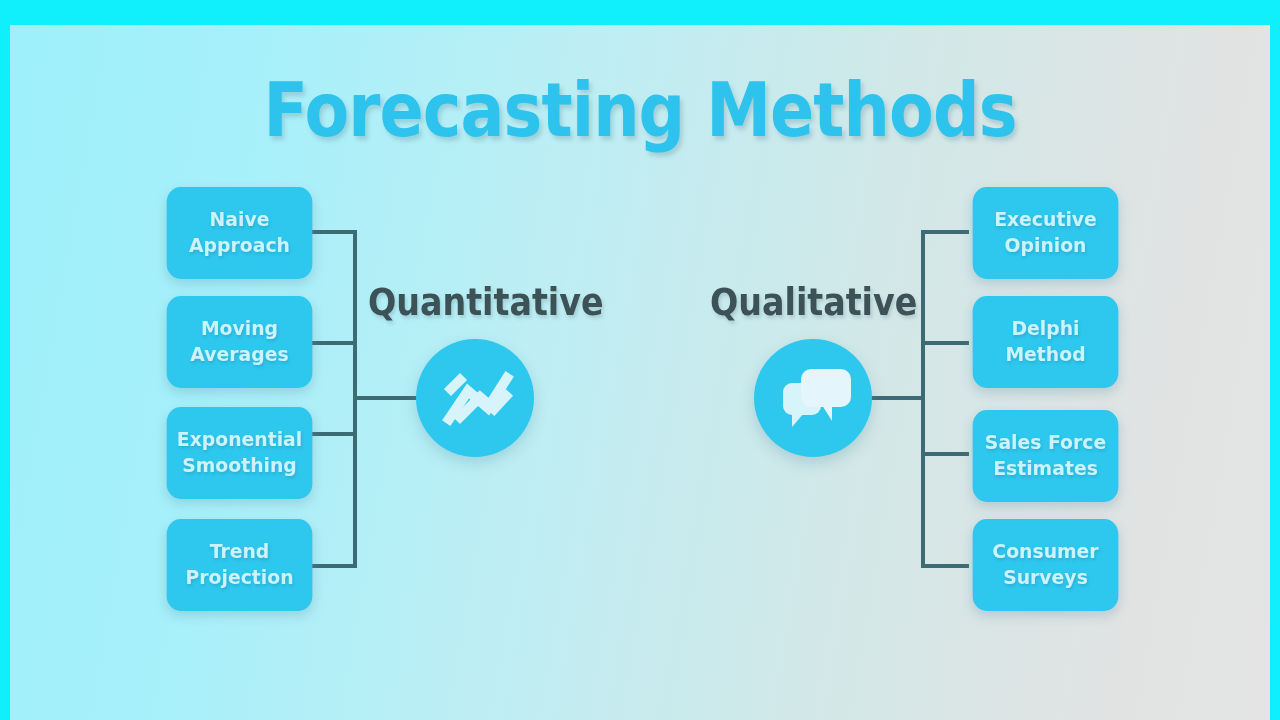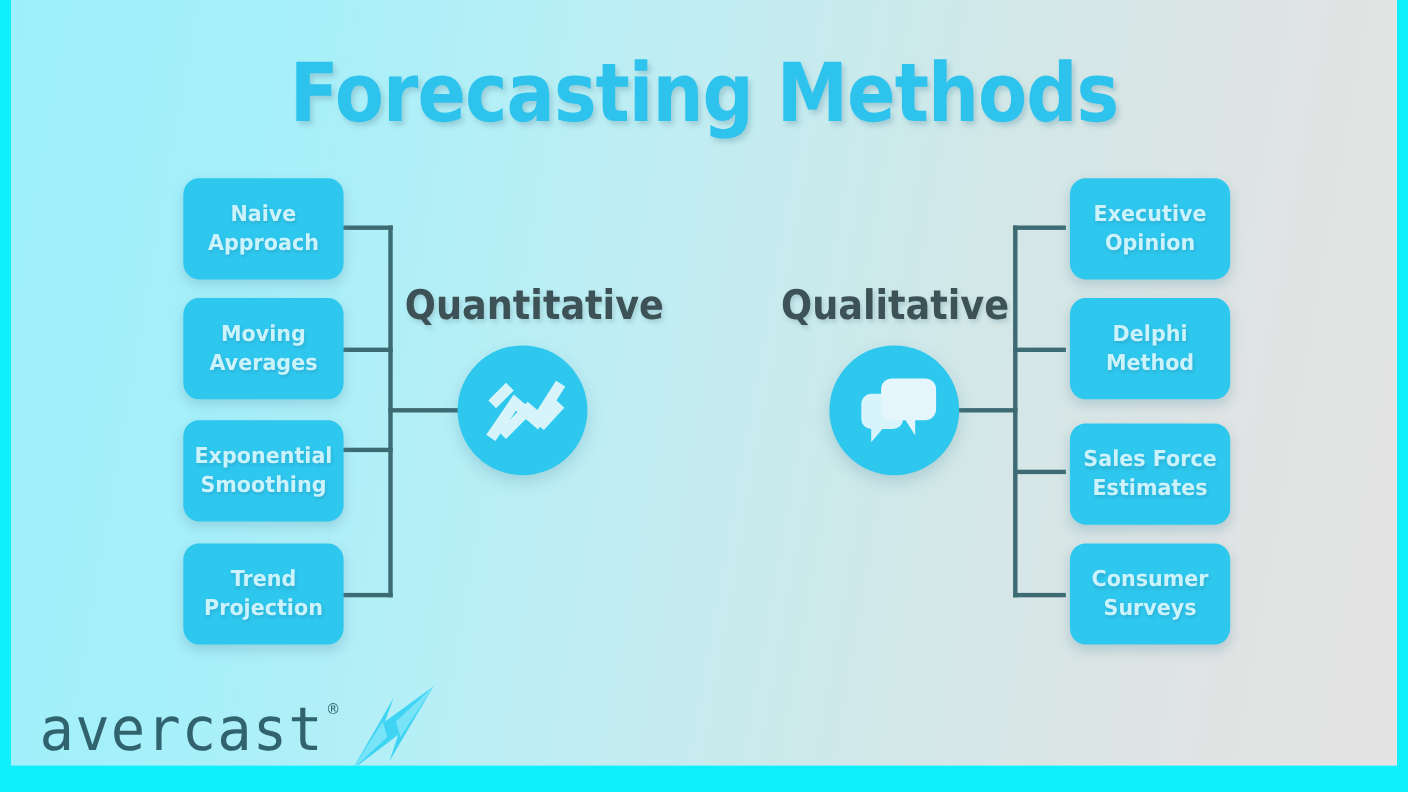--- a/index.html
+++ b/index.html
@@ -10,21 +10,21 @@
     background:#0ff0fc;
   }
   #slide {
     position:relative;
     width:1280px; height:720px;
     background:#0ff0fc;
   }
   
   #canvas {
     position:absolute;
-    left:10px; top:0;
+    left:10px; top:25px;
     width:1260px; height:696px;
     background:linear-gradient(100deg,
         #9df0fb 0%,
         #a6f0fa 18%,
         #bdeef4 42%,
         #d3e7e7 68%,
         #e1e3e3 88%,
         #e4e4e4 100%);
     overflow:hidden;
   }
@@ -208,26 +208,15 @@
     </div>
     <div class="node" style="left:958px; top:385px;">
       <span>Sales Force</span>
       <span>Estimates</span>
     </div>
     <div class="node" style="left:958px; top:494px;">
       <span>Consumer</span>
       <span>Surveys</span>
     </div>
 
-    <div id="logo">
-      <div id="logo-word">
-        <span>avercast</span>
-        <span id="logo-reg">®</span>
-      </div>
-      <svg id="logo-mark" width="92" height="84" viewBox="0 0 92 84">
-        <polygon points="84,2 40,34 48,12 10,78 52,46 44,70" fill="#3fd4f4"></polygon>
-        <polygon points="84,2 54,48 50,34" fill="#79e4f8"></polygon>
-        <polygon points="10,78 38,34 42,48" fill="#79e4f8"></polygon>
-      </svg>
-    </div>
 
   </div>
 </div>
 
 </body></html>

